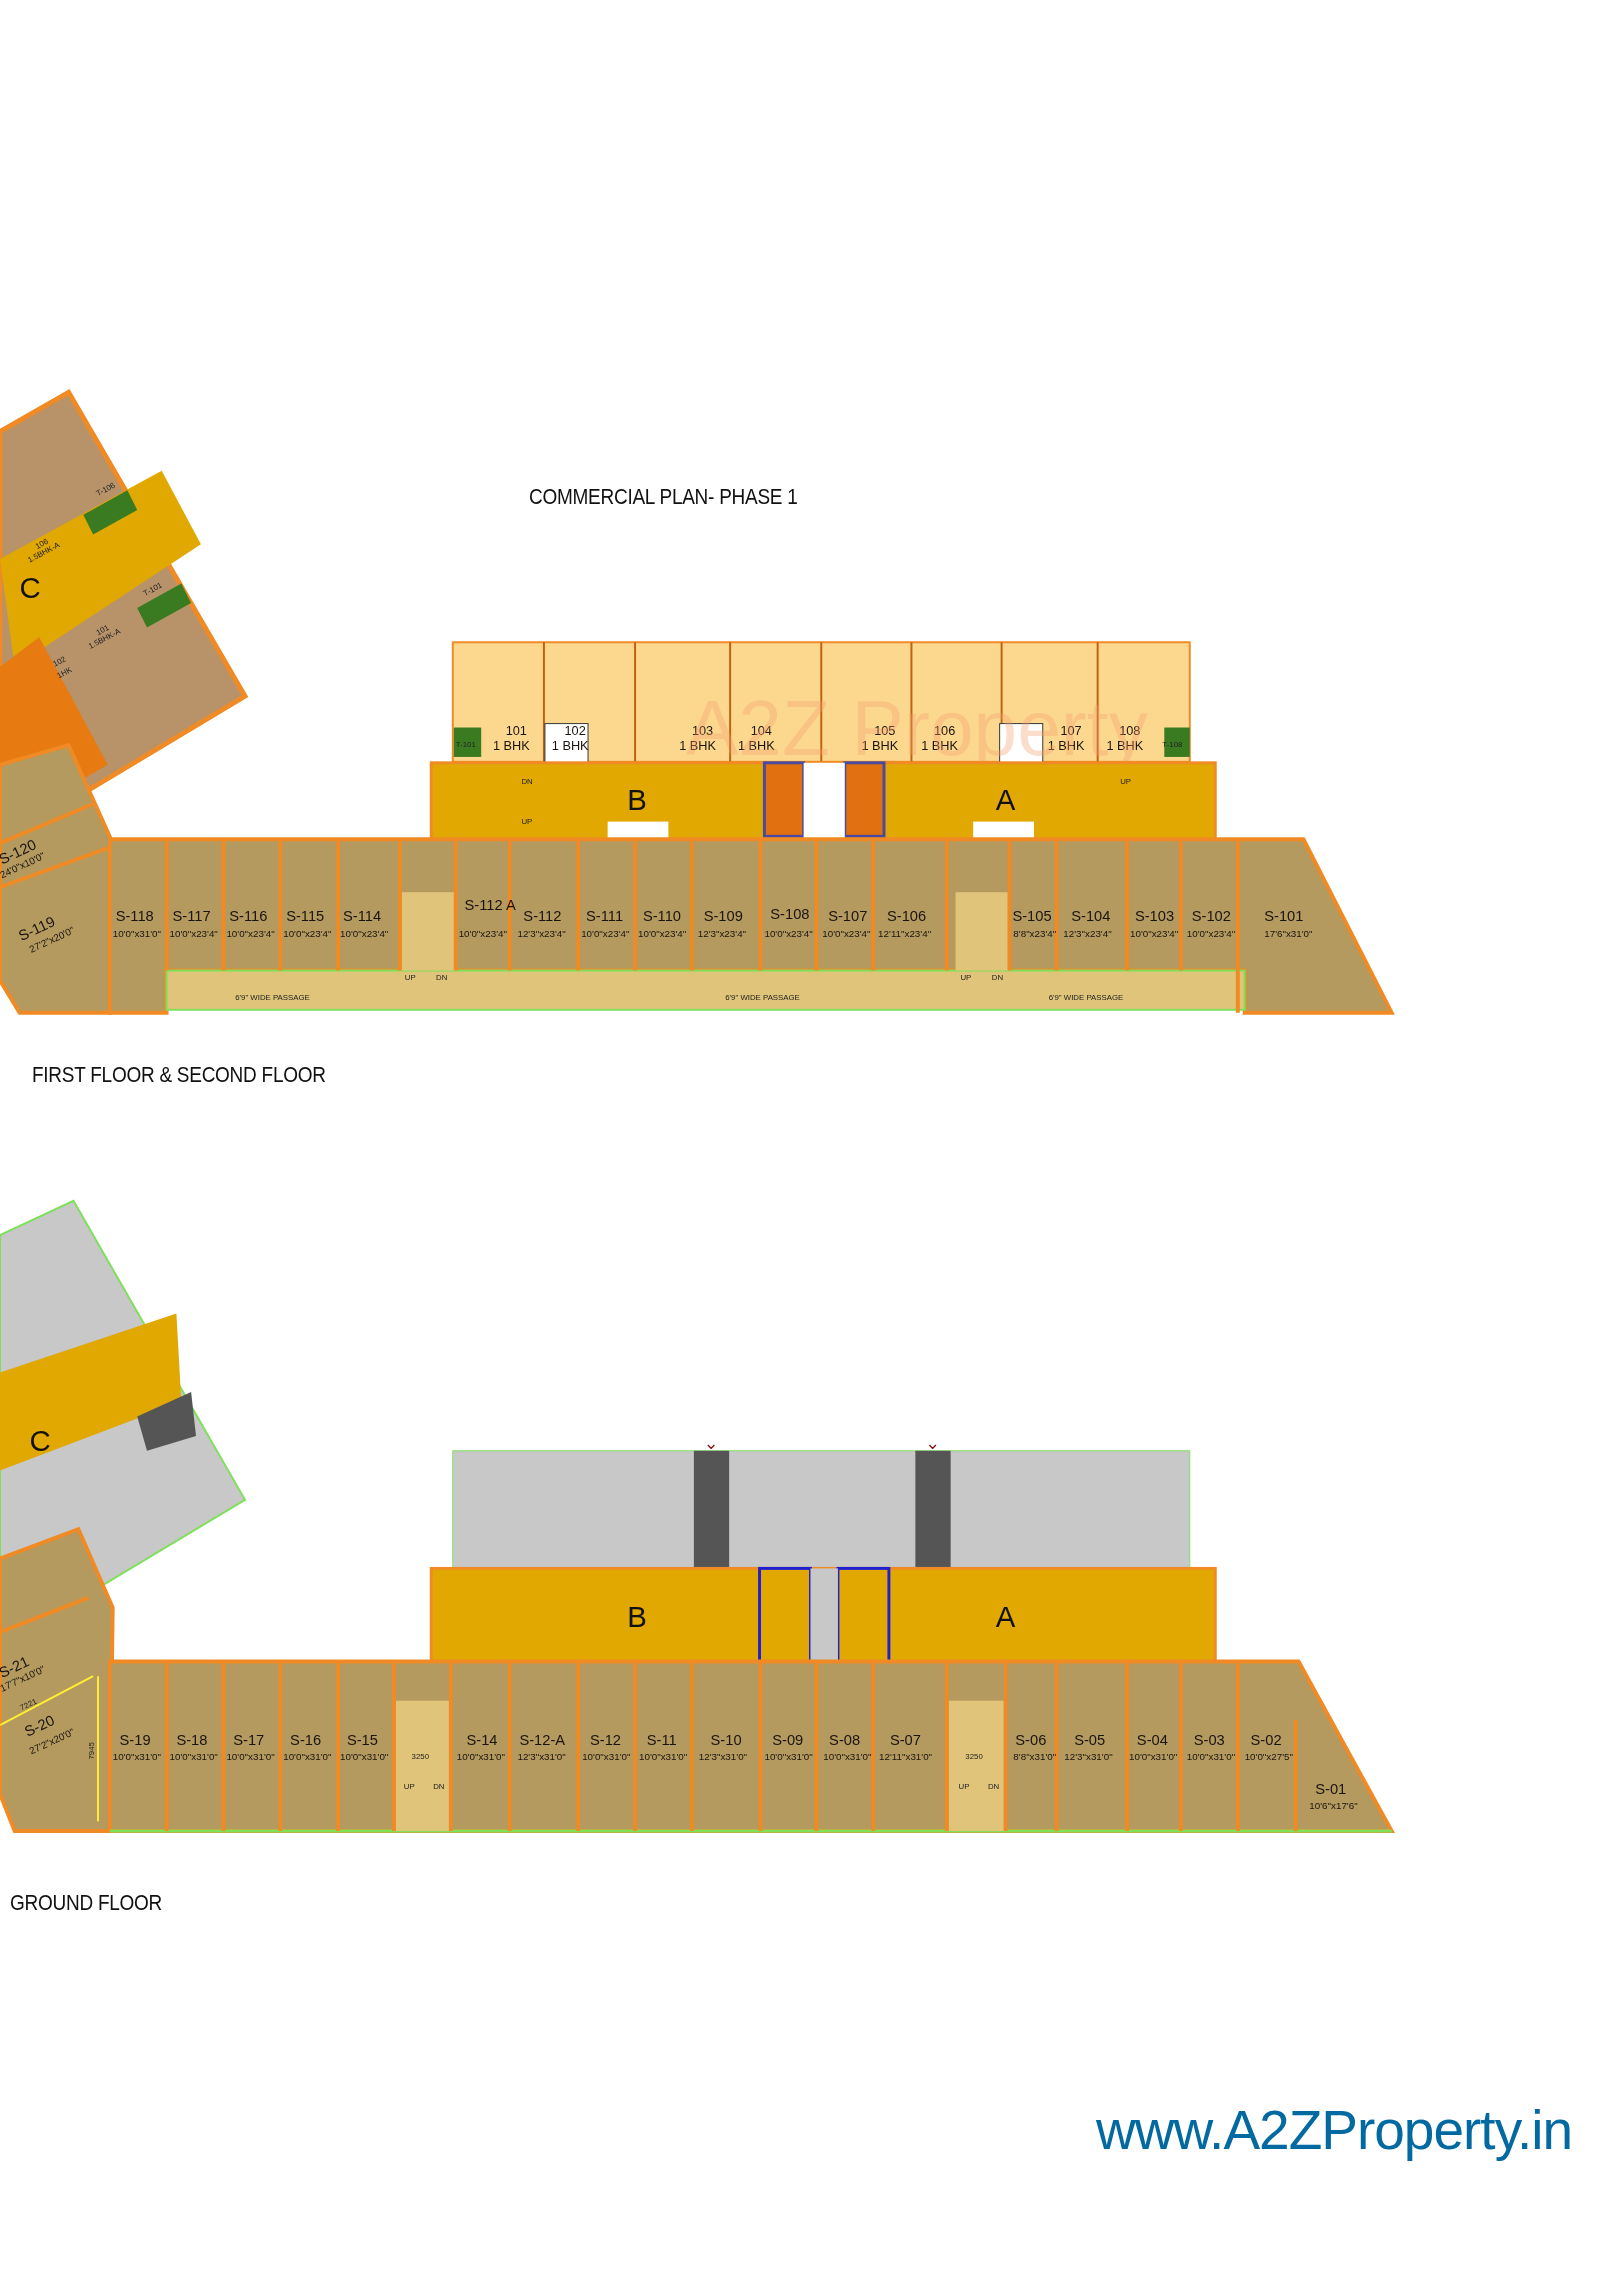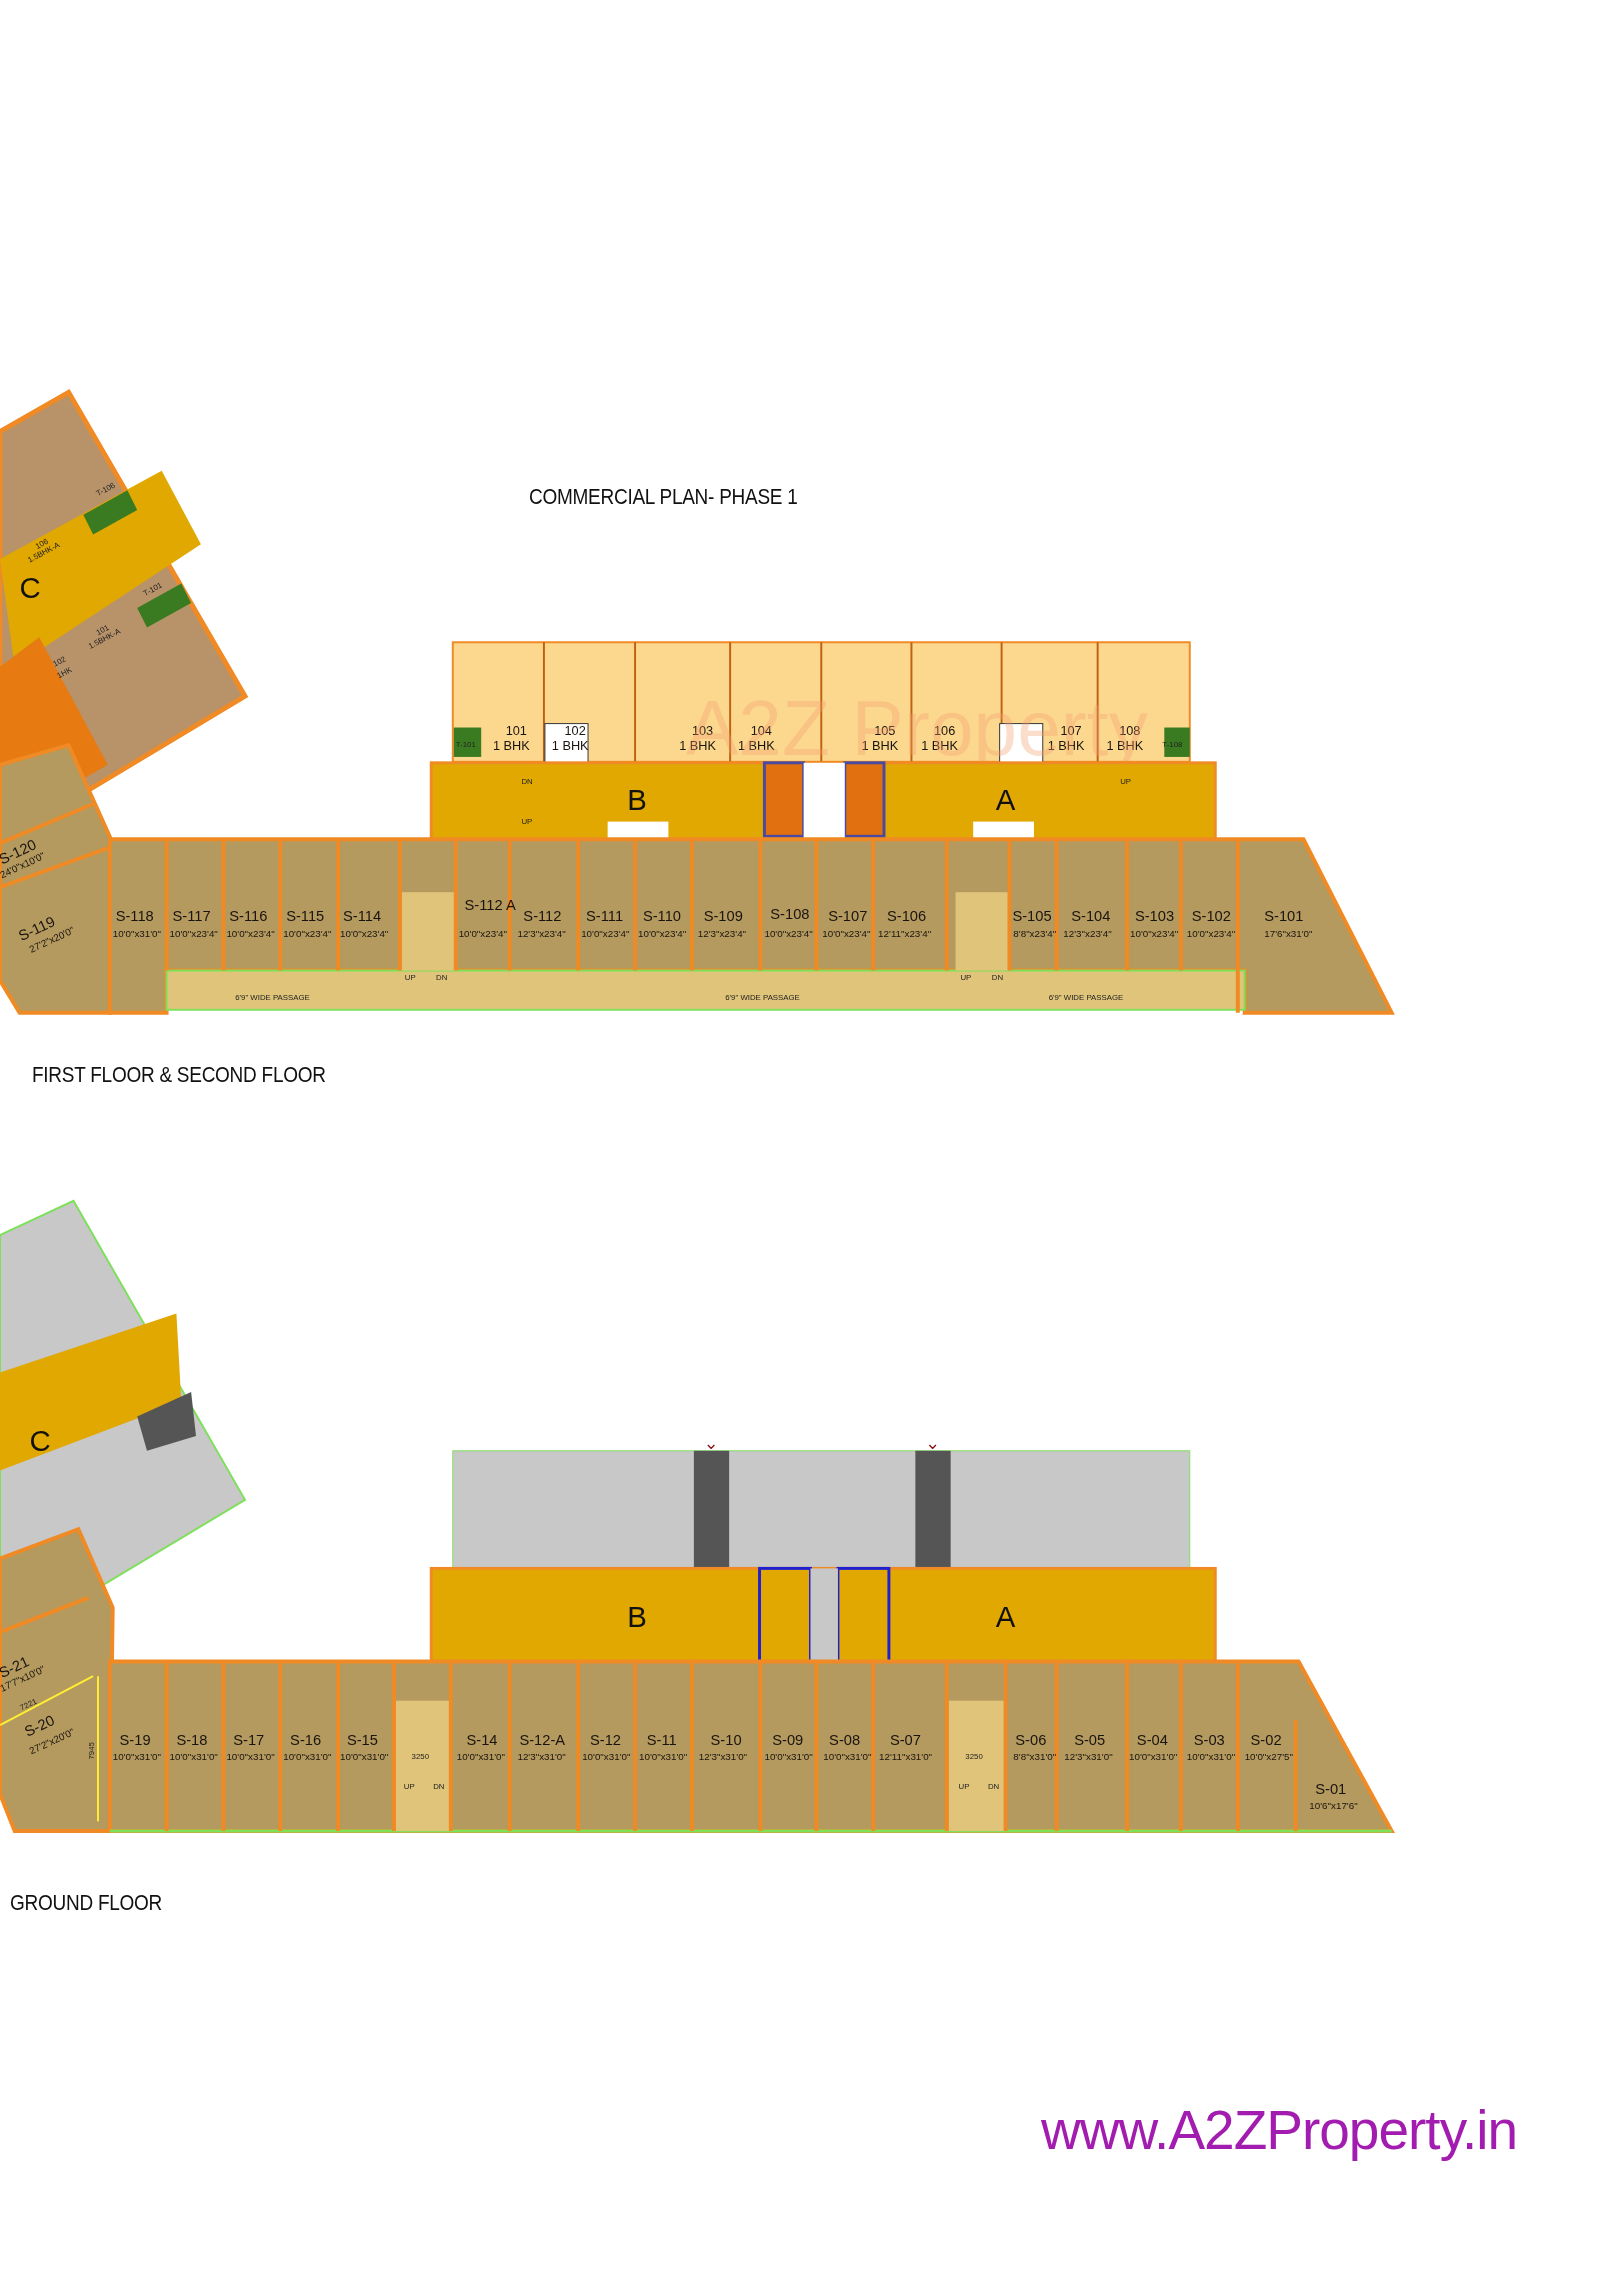--- a/index.html
+++ b/index.html
@@ -5,21 +5,21 @@
   html, body { margin:0; padding:0; background:#ffffff; }
   body { width:1621px; height:2292px; position:relative; overflow:hidden; font-family:"Liberation Sans", sans-serif; color:#111; }
   .abs { position:absolute; }
   .title { font-size:21.6px; letter-spacing:-0.3px; transform:scaleX(0.88); transform-origin:left top; }
   .plan { position:absolute; left:0; top:0; width:1621px; height:2292px; }
   .shop-label { font-size:15px; fill:#1a1410; font-family:"Liberation Sans", sans-serif; }
   .shop-dim { font-size:10px; fill:#1a1410; font-family:"Liberation Sans", sans-serif; }
   .flat-label { font-size:13px; fill:#1a1410; font-family:"Liberation Sans", sans-serif; }
   .wing { font-size:30px; fill:#111; font-family:"Liberation Sans", sans-serif; }
   .small { font-size:8px; fill:#222; font-family:"Liberation Sans", sans-serif; }
-  .watermark { position:absolute; left:1041px; top:2098px; font-size:55px; color:#a21caf; letter-spacing:-1px; }
+  .watermark { position:absolute; left:1096px; top:2098px; font-size:55px; color:#0369a1; letter-spacing:-1px; }
   .wm-center { font-size:80px; fill:#f4a070; opacity:0.35; font-family:"Liberation Sans", sans-serif; }
 </style>
 </head>
 <body>
 
 <div class="abs title" style="left:529px; top:484px;">COMMERCIAL PLAN- PHASE 1</div>
 <div class="abs title" style="left:32px; top:1062px;">FIRST FLOOR &amp; SECOND FLOOR</div>
 <div class="abs title" style="left:9.8px; top:1890px;">GROUND FLOOR</div>
 <div class="watermark">www.A2ZProperty.in</div>
 

